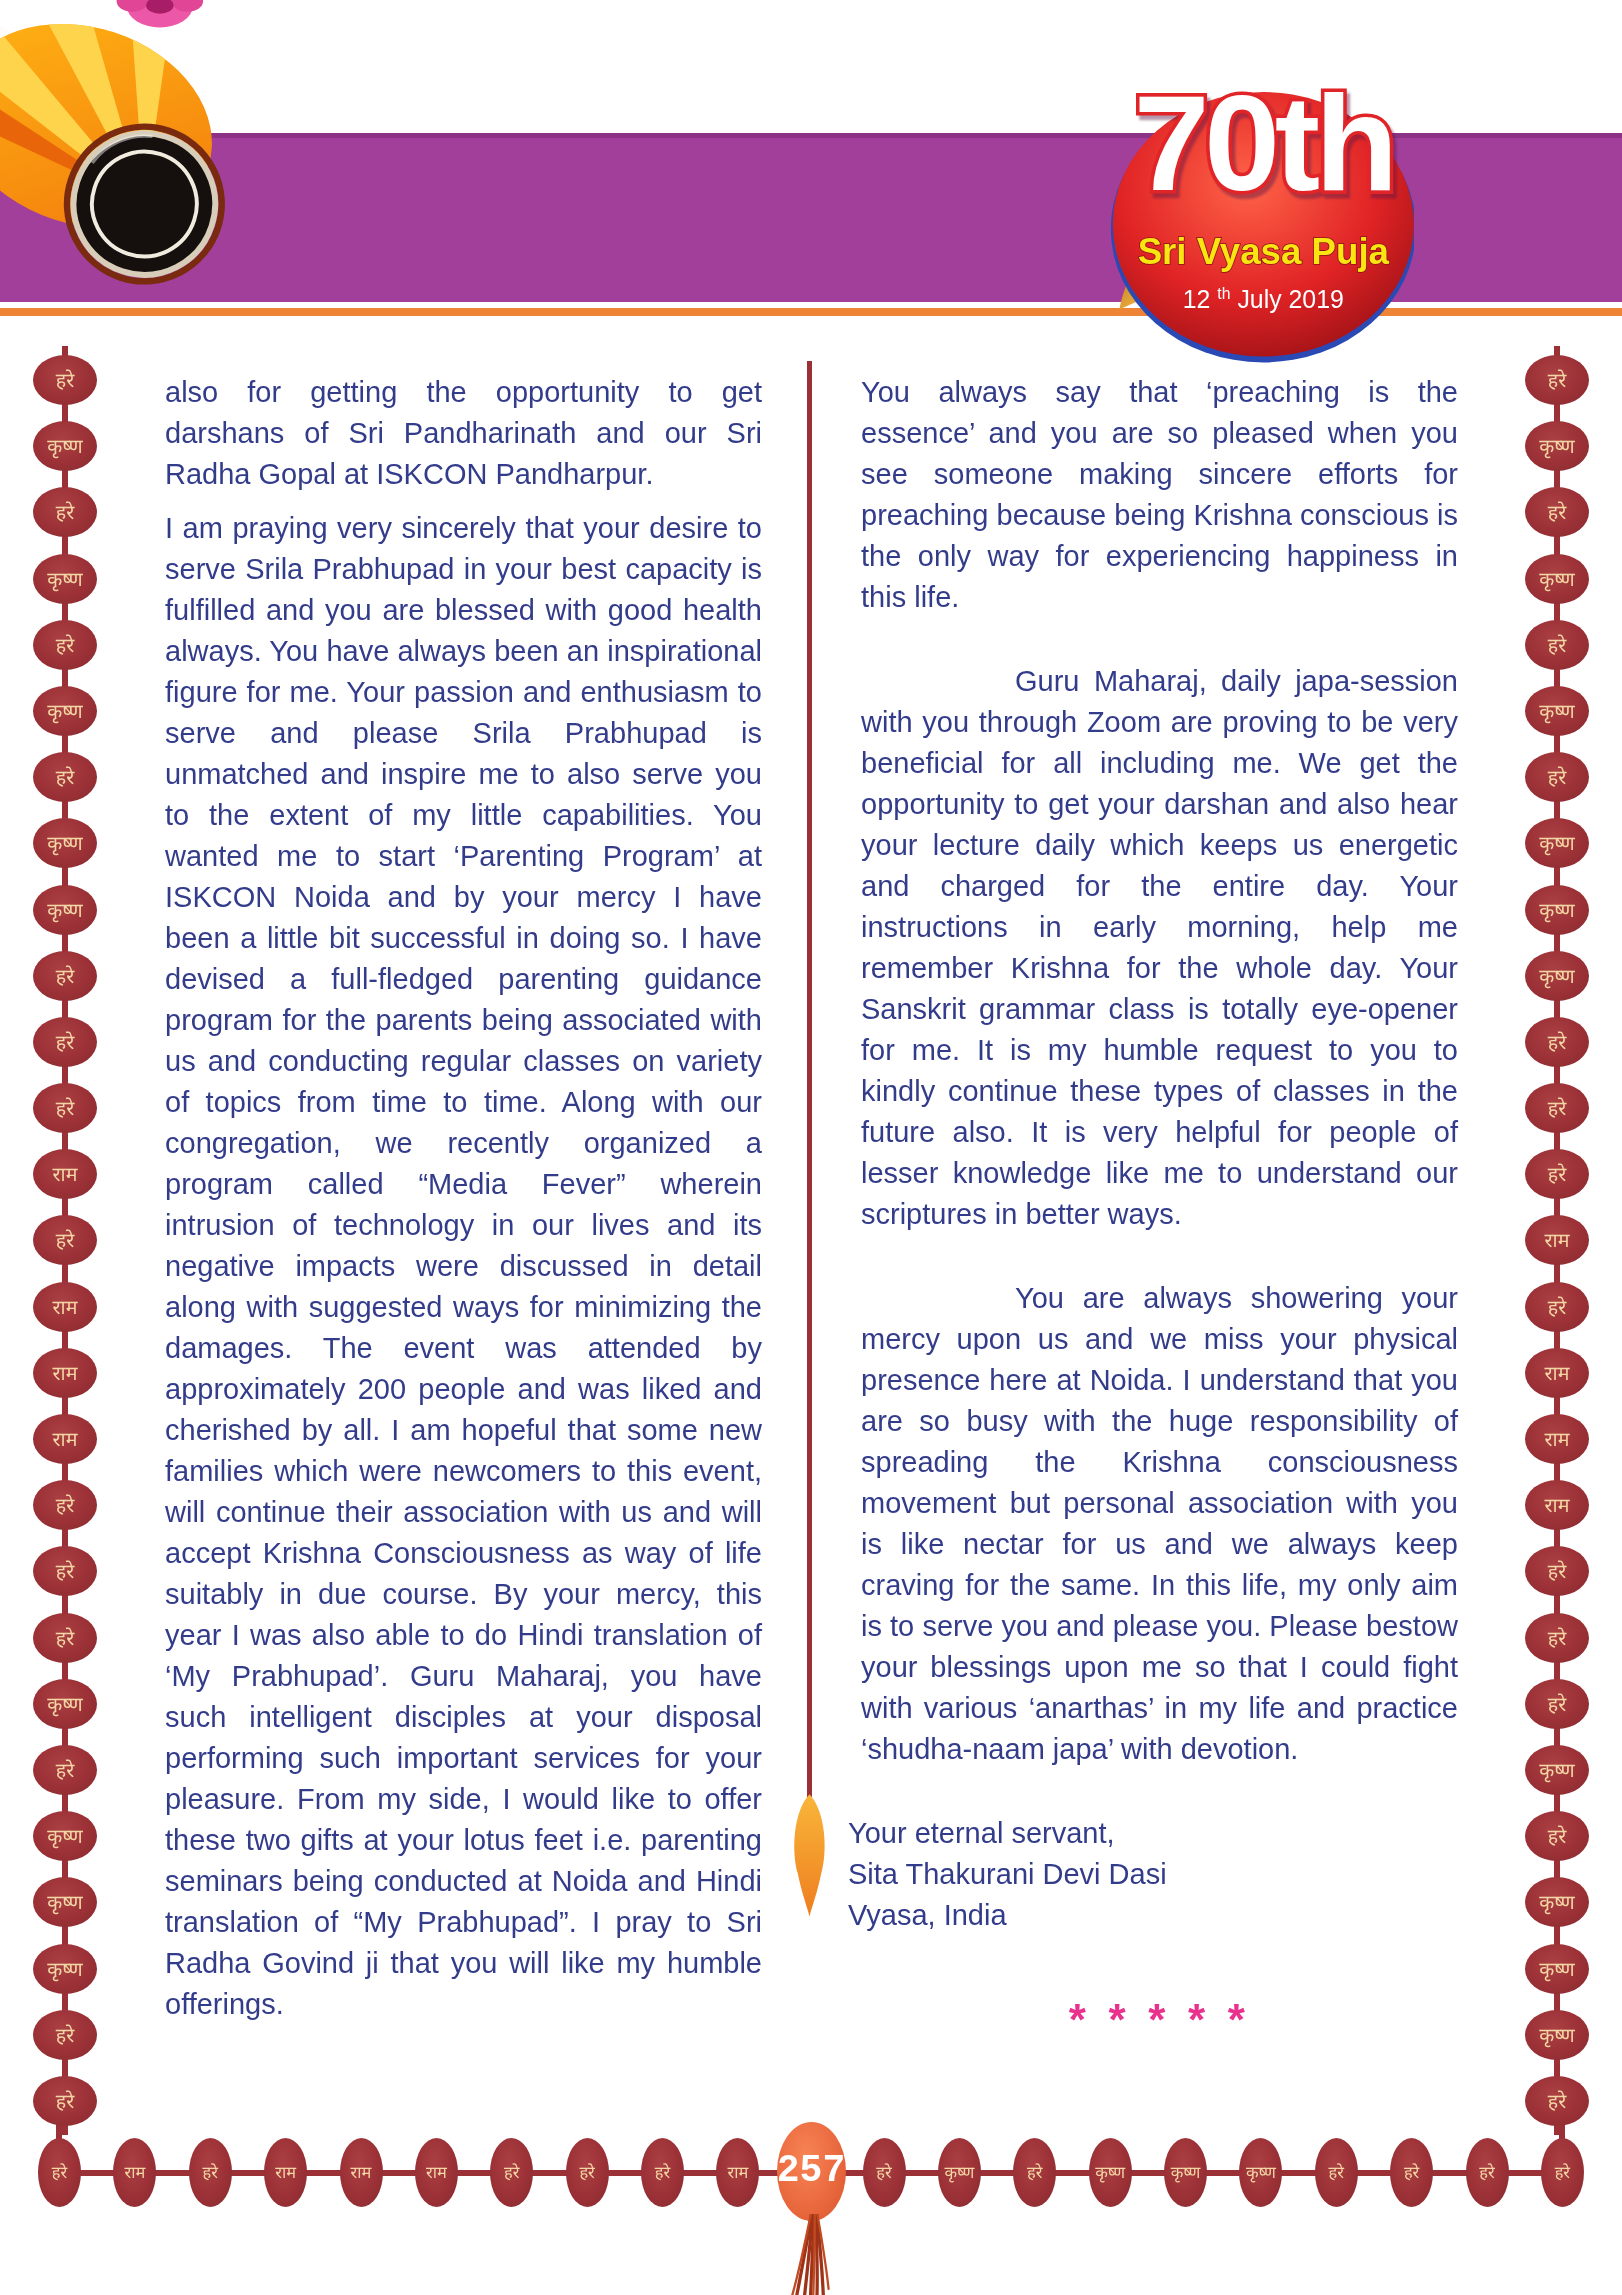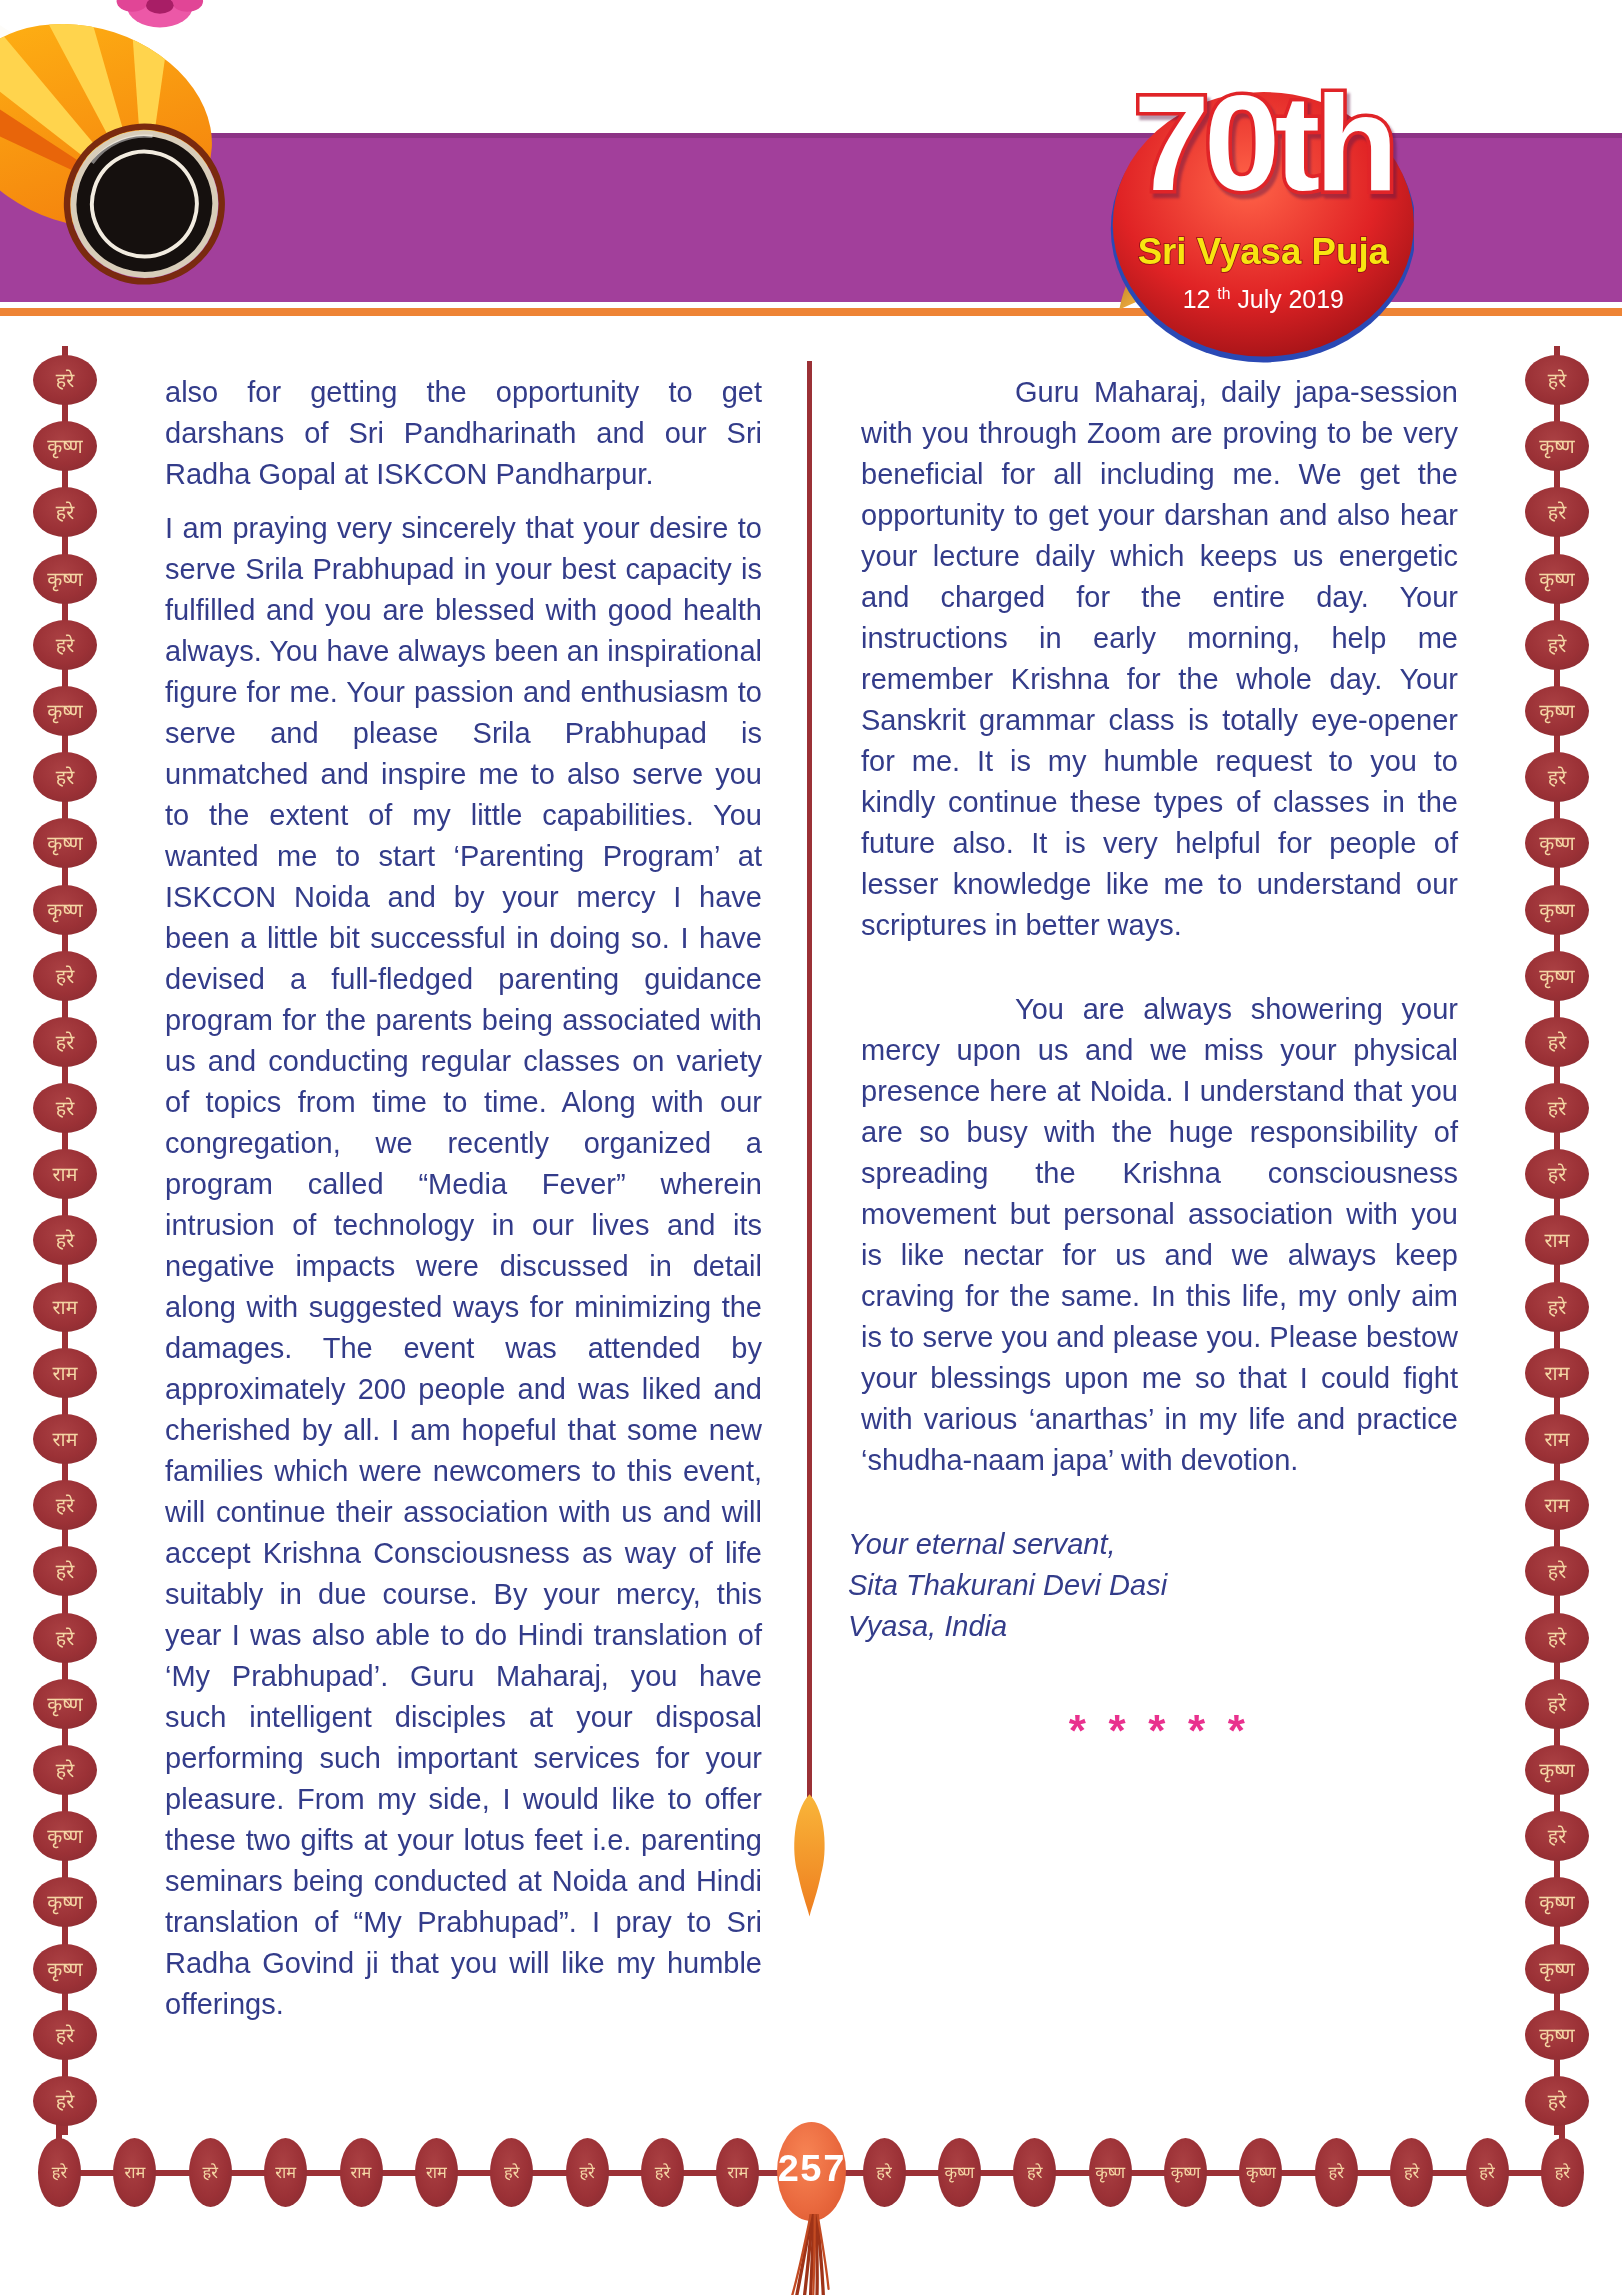--- a/index.html
+++ b/index.html
@@ -87,21 +87,21 @@
   .col{
     position:absolute;top:359px;width:623px;
     color:#333c8a;font-size:29px;line-height:41px;text-align:justify;
     z-index:2;
   }
   .col-left{left:152px;}
   .col-right{left:848px;}
   .col p{margin:13px;}
   .col-right p.para{margin-bottom:43px;}
   .col-right p.indent{text-indent:154px;}
-  .signature{margin-top:20px;font-style:italic;}
+  .signature{margin-top:20px;}
   .signature p{margin:0;text-align:left;}
   .end-marks{
     margin-top:63px;text-align:center;
     color:#e9318e;font-size:44px;font-weight:bold;letter-spacing:5.2px;
   }
 </style>
 </head>
 <body>
 
 <div class="page">
@@ -239,20 +239,21 @@
     </defs>
     <path d="M30,0 C55,26 58,88 48,122 C42,152 34,172 30,188 C26,172 18,152 12,122 C2,88 5,26 30,0 Z" fill="url(#dropg)"></path>
   </svg>
 
   <div class="col col-left">
     <p>also for getting the opportunity to get darshans of Sri Pandharinath and our Sri Radha Gopal at ISKCON Pandharpur.</p>
     <p>I am praying very sincerely that your desire to serve Srila Prabhupad in your best capacity is fulfilled and you are blessed with good health always. You have always been an inspirational figure for me. Your passion and enthusiasm to serve and please Srila Prabhupad is unmatched and inspire me to also serve you to the extent of my little capabilities. You wanted me to start ‘Parenting Program’ at ISKCON Noida and by your mercy I have been a little bit successful in doing so. I have devised a full-fledged parenting guidance program for the parents being associated with us and conducting regular classes on variety of topics from time to time. Along with our congregation, we recently organized a program called “Media Fever” wherein intrusion of technology in our lives and its negative impacts were discussed in detail along with suggested ways for minimizing the damages. The event was attended by approximately 200 people and was liked and cherished by all. I am hopeful that some new families which were newcomers to this event, will continue their association with us and will accept Krishna Consciousness as way of life suitably in due course. By your mercy, this year I was also able to do Hindi translation of ‘My Prabhupad’. Guru Maharaj, you have such intelligent disciples at your disposal performing such important services for your pleasure. From my side, I would like to offer these two gifts at your lotus feet i.e. parenting seminars being conducted at Noida and Hindi translation of “My Prabhupad”. I pray to Sri Radha Govind ji that you will like my humble offerings.</p>
   </div>
 
   <div class="col col-right">
+    <p class="para">You always say that ‘preaching is the essence’ and you are so pleased when you see someone making sincere efforts for preaching because being Krishna conscious is the only way for experiencing happiness in this life.</p>
     <p class="para indent">Guru Maharaj, daily japa-session with you through Zoom are proving to be very beneficial for all including me. We get the opportunity to get your darshan and also hear your lecture daily which keeps us energetic and charged for the entire day. Your instructions in early morning, help me remember Krishna for the whole day. Your Sanskrit grammar class is totally eye-opener for me. It is my humble request to you to kindly continue these types of classes in the future also. It is very helpful for people of lesser knowledge like me to understand our scriptures in better ways.</p>
     <p class="para indent">You are always showering your mercy upon us and we miss your physical presence here at Noida. I understand that you are so busy with the huge responsibility of spreading the Krishna consciousness movement but personal association with you is like nectar for us and we always keep craving for the same. In this life, my only aim is to serve you and please you. Please bestow your blessings upon me so that I could fight with various ‘anarthas’ in my life and practice ‘shudha-naam japa’ with devotion.</p>
     <div class="signature">
       <p>Your eternal servant,</p>
       <p>Sita Thakurani Devi Dasi</p>
       <p>Vyasa, India</p>
     </div>
     <div class="end-marks">* * * * *</div>
   </div>
 

